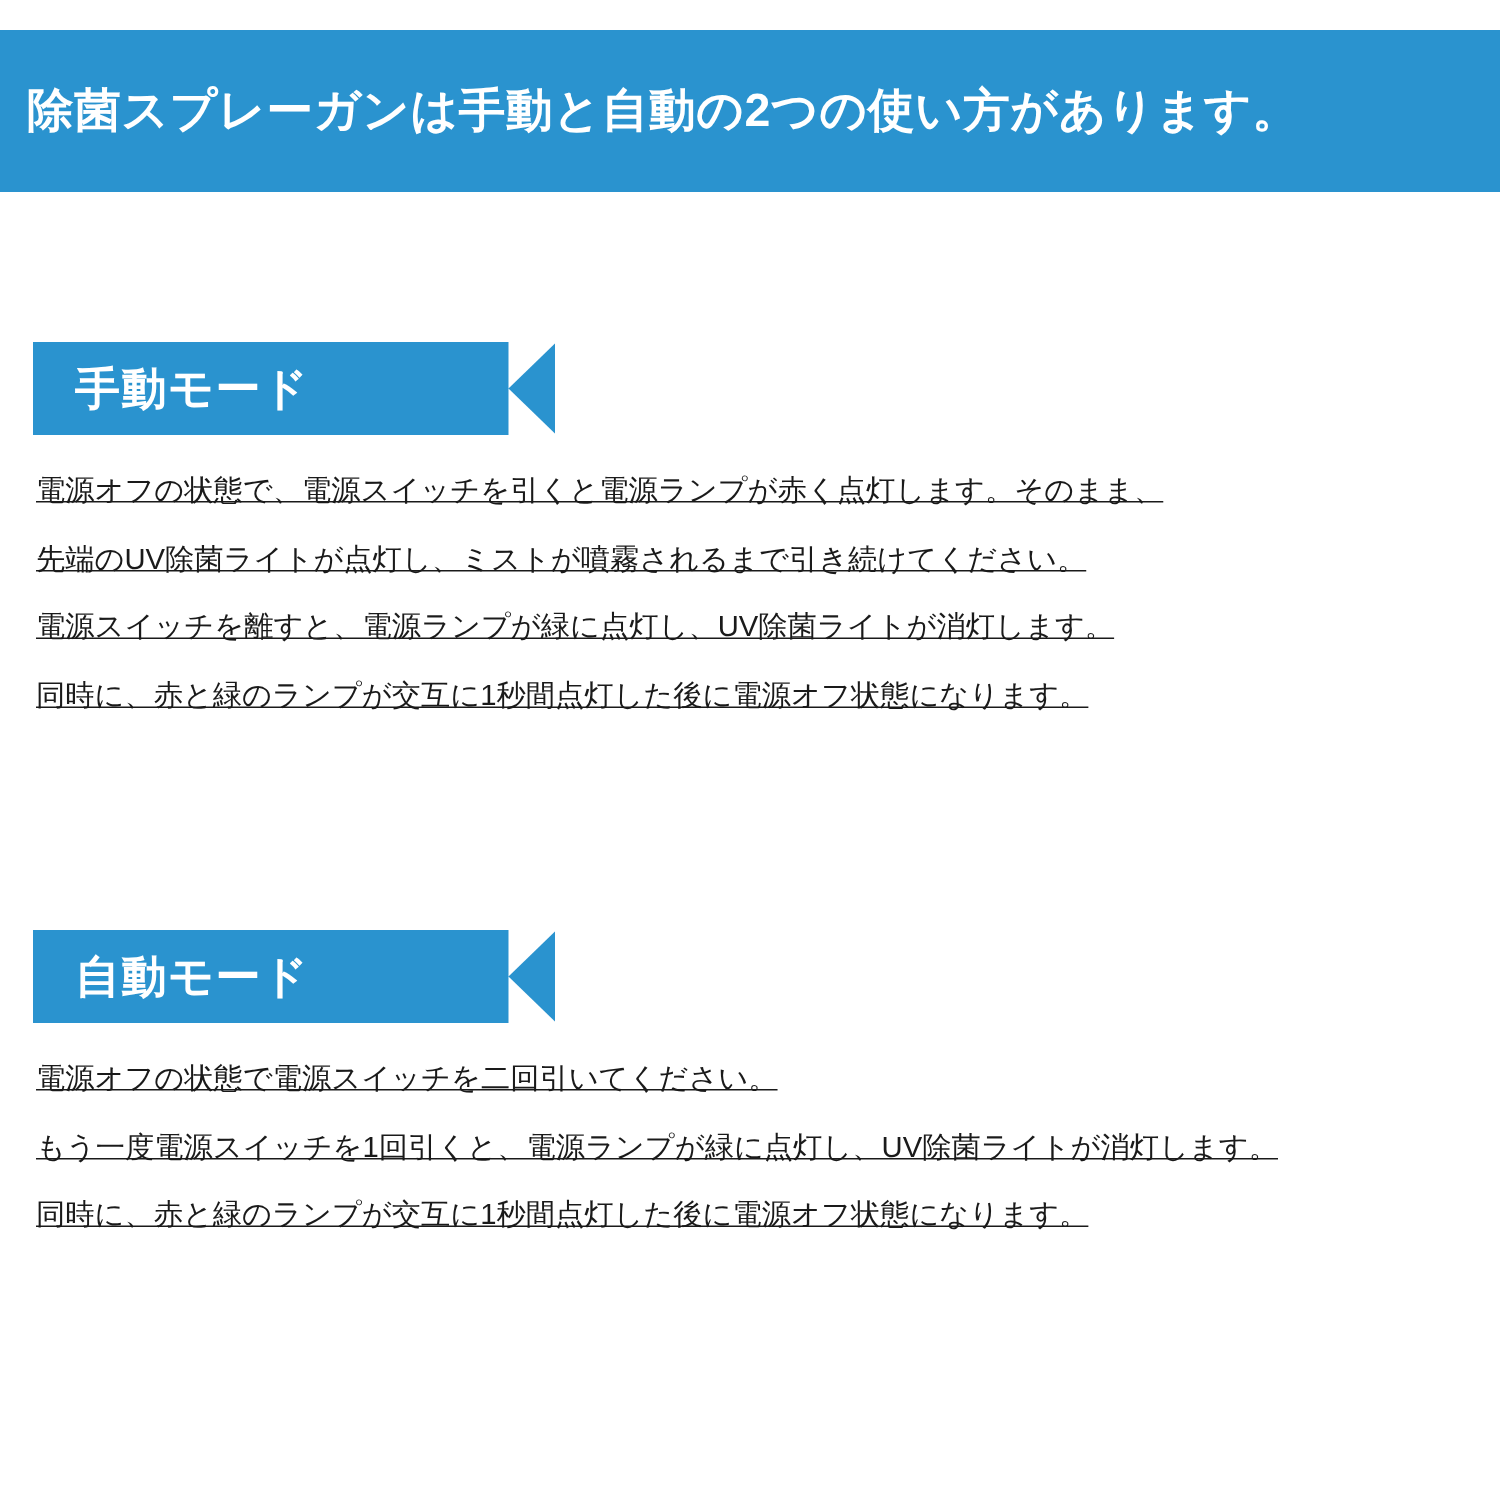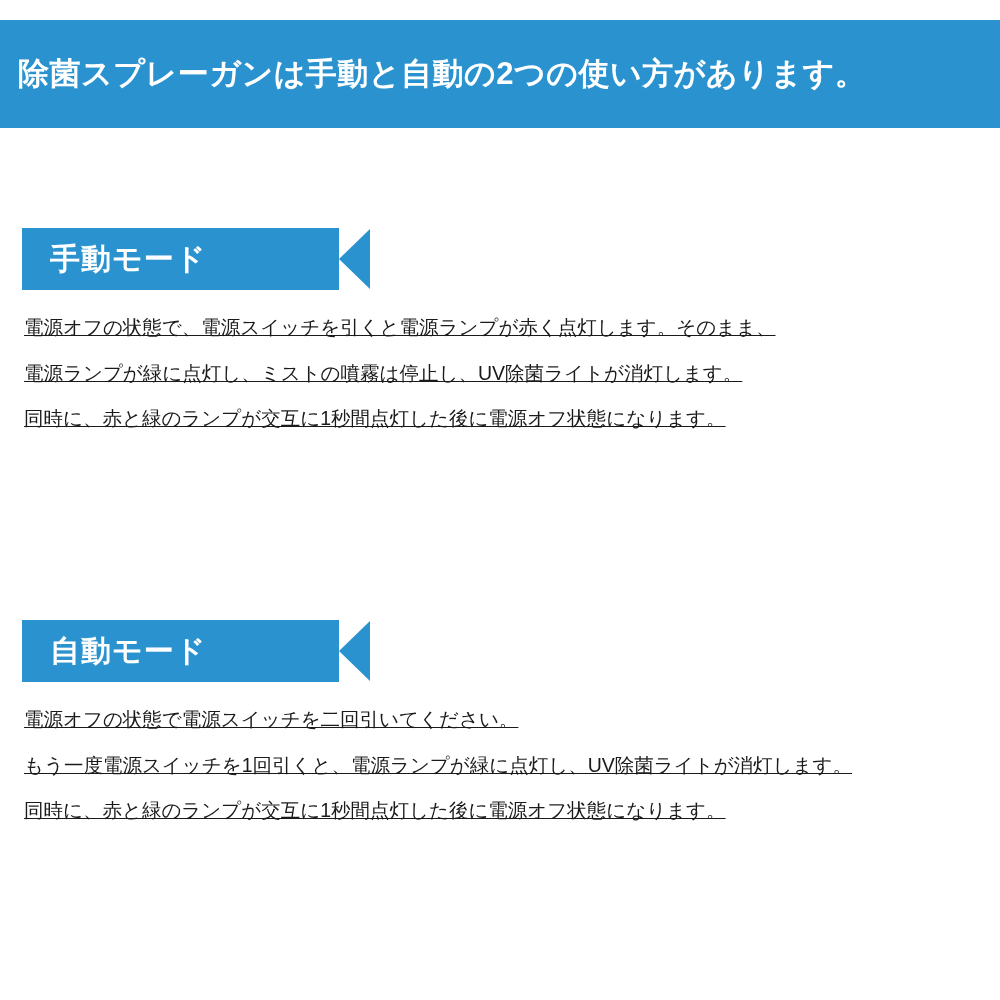--- a/index.html
+++ b/index.html
@@ -109,21 +109,22 @@
   <div class="header-banner">
     <div class="header-title">除菌スプレーガンは手動と自動の2つの使い方があります。</div>
   </div>
 
   <div class="section section-manual">
     <div class="ribbon">
       <span class="ribbon-label">手動モード</span>
     </div>
     <div class="body-lines">
       <div class="body-line">電源オフの状態で、電源スイッチを引くと電源ランプが赤く点灯します。そのまま、</div>
-      <div class="body-line">電源ランプが緑に点灯し、ミストの噴霧は停止し、UV除菌ライトが消灯します。</div>
+      <div class="body-line">先端のUV除菌ライトが点灯し、ミストが噴霧されるまで引き続けてください。</div>
+      <div class="body-line">電源スイッチを離すと、電源ランプが緑に点灯し、UV除菌ライトが消灯します。</div>
       <div class="body-line">同時に、赤と緑のランプが交互に1秒間点灯した後に電源オフ状態になります。</div>
     </div>
   </div>
 
   <div class="section section-auto">
     <div class="ribbon">
       <span class="ribbon-label">自動モード</span>
     </div>
     <div class="body-lines">
       <div class="body-line">電源オフの状態で電源スイッチを二回引いてください。</div>

